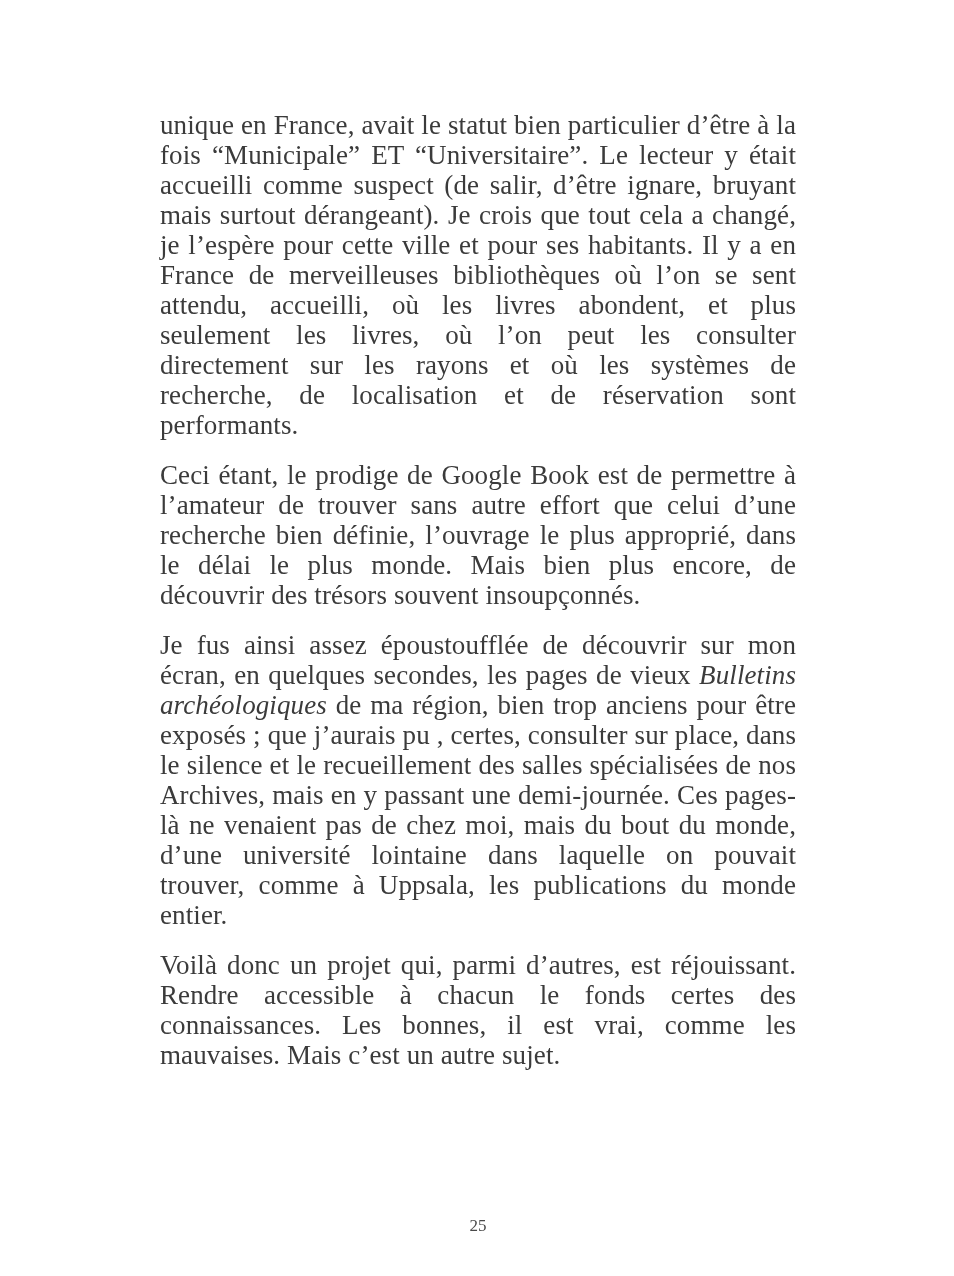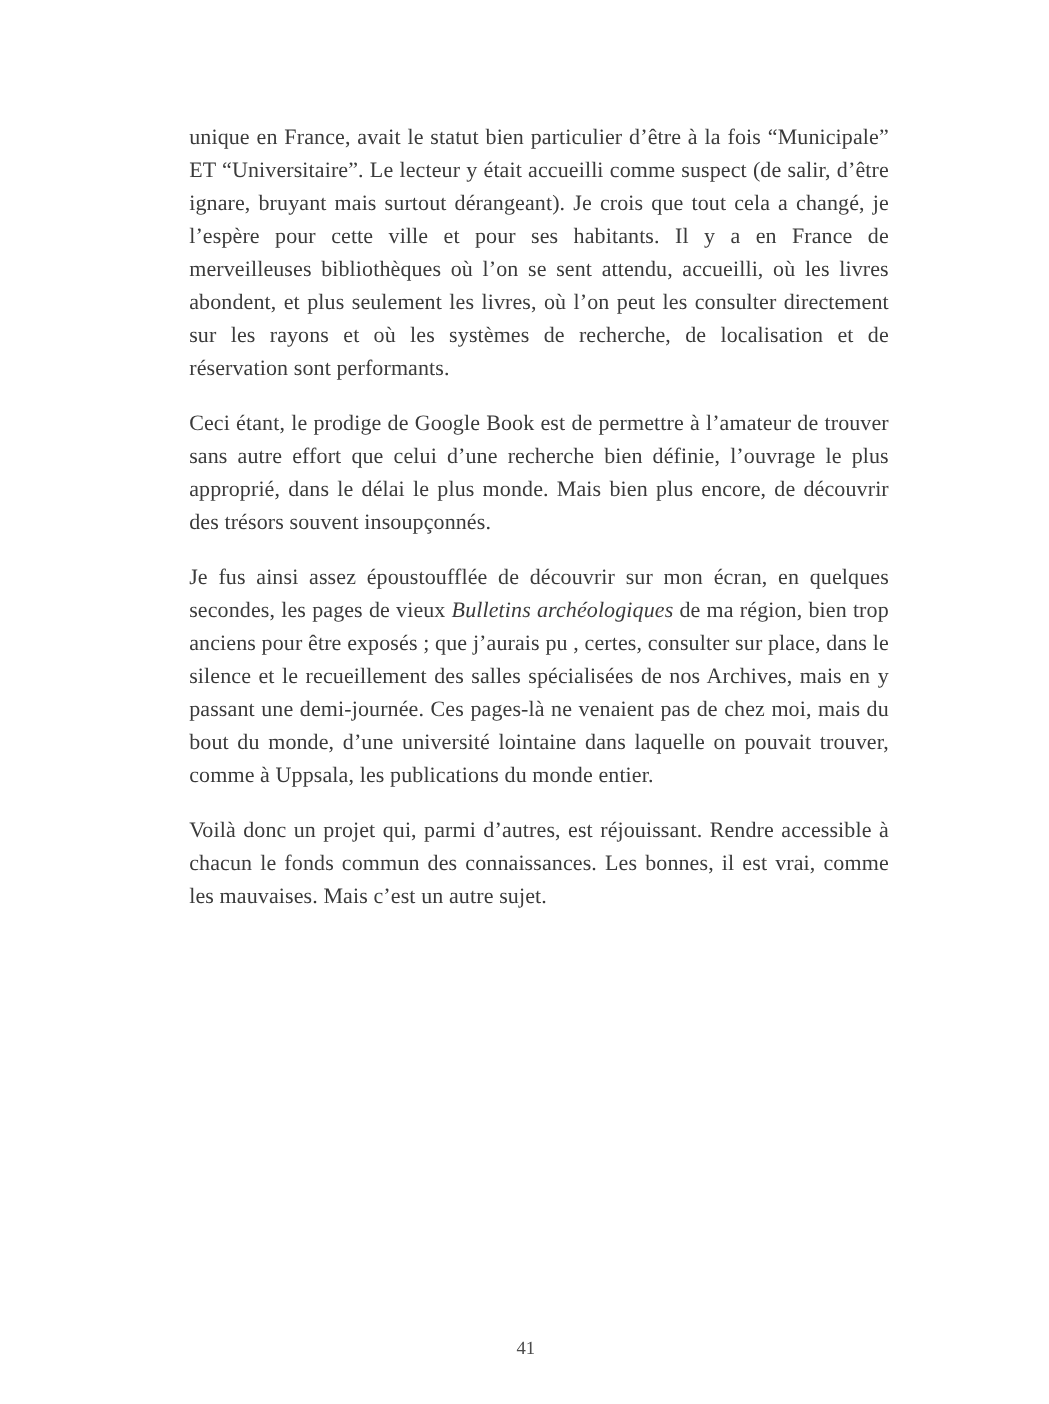--- a/index.html
+++ b/index.html
@@ -14,25 +14,24 @@
     background: #ffffff;
     overflow: hidden;
     font-family: "Liberation Serif", serif;
     color: #3b3b3b;
   }
   .text-block {
     position: absolute;
     left: 160px;
     top: 110px;
     width: 636px;
-    font-size: 20px;
+    font-size: 27px;
     line-height: 30px;
     text-align: justify;
     letter-spacing: 0.1px;
-    margin-left: 12px;
   }
   .text-block p {
     margin: 0 0 20px 0;
     padding: 0;
   }
   .text-block .it {
     font-style: italic;
   }
   .page-number {
     position: absolute;
@@ -46,16 +45,16 @@
   }
 </style>
 </head>
 <body>
 
 <div class="page">
   <div class="text-block">
     <p>unique en France, avait le statut bien particulier d’être à la fois “Municipale” ET “Universitaire”. Le lecteur y était accueilli comme suspect (de salir, d’être ignare, bruyant mais surtout dérangeant). Je crois que tout cela a changé, je l’espère pour cette ville et pour ses habitants. Il y a en France de merveilleuses bibliothèques où l’on se sent attendu, accueilli, où les livres abondent, et plus seulement les livres, où l’on peut les consulter directement sur les rayons et où les systèmes de recherche, de localisation et de réservation sont performants.</p>
     <p>Ceci étant, le prodige de Google Book est de permettre à l’amateur de trouver sans autre effort que celui d’une recherche bien définie, l’ouvrage le plus approprié, dans le délai le plus monde. Mais bien plus encore, de découvrir des trésors souvent insoupçonnés.</p>
     <p><span>Je fus ainsi assez époustoufflée de découvrir sur mon écran, en quelques secondes, les pages de vieux </span><span class="it">Bulletins archéologiques</span><span> de ma région, bien trop anciens pour être exposés ; que j’aurais pu , certes, consulter sur place, dans le silence et le recueillement des salles spécialisées de nos Archives, mais en y passant une demi-journée. Ces pages-là ne venaient pas de chez moi, mais du bout du monde, d’une université lointaine dans laquelle on pouvait trouver, comme à Uppsala, les publications du monde entier.</span></p>
-    <p>Voilà donc un projet qui, parmi d’autres, est réjouissant. Rendre accessible à chacun le fonds commun des connaissances. Les bonnes, il est vrai, comme les mauvaises. Mais c’est un autre sujet.</p>
+    <p>Voilà donc un projet qui, parmi d’autres, est réjouissant. Rendre accessible à chacun le fonds certes des connaissances. Les bonnes, il est vrai, comme les mauvaises. Mais c’est un autre sujet.</p>
   </div>
-  <div class="page-number">41</div>
+  <div class="page-number">25</div>
 </div>
 
 </body></html>

